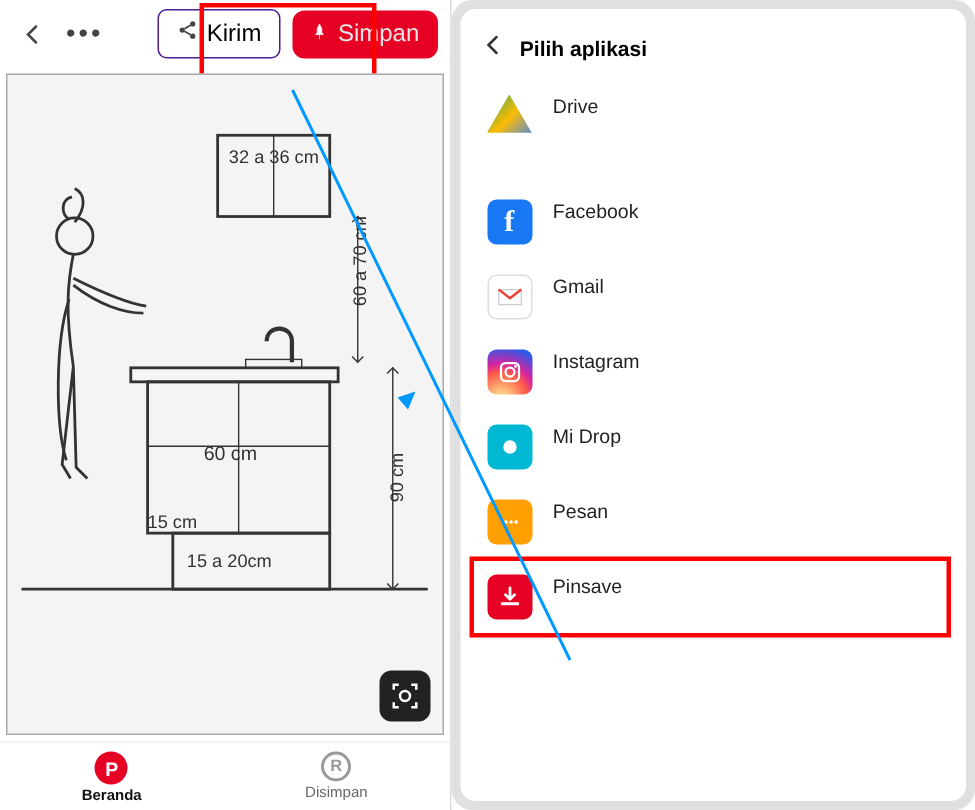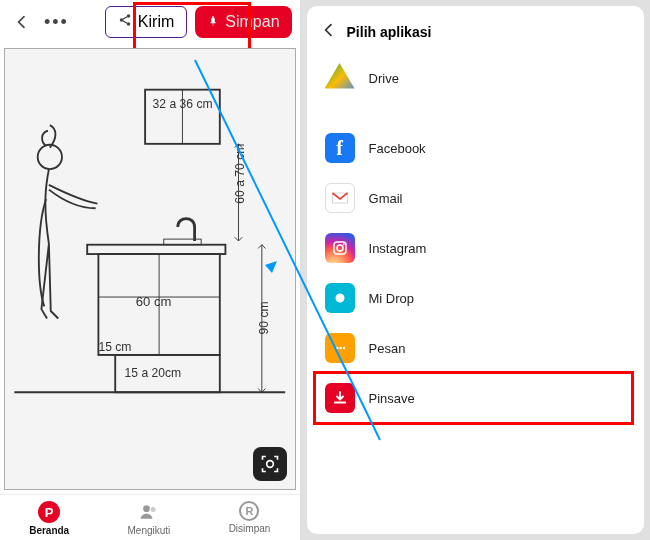--- a/index.html
+++ b/index.html
@@ -1,19 +1,19 @@
 <!DOCTYPE html>
 <html><head>
 <meta charset="utf-8">
 <style>
 * { box-sizing: border-box; margin: 0; padding: 0; }
 body { font-family: -apple-system, Arial, sans-serif; width: 650px; height: 540px; display: flex; background: #fff; }
 .panel { position: relative; overflow: hidden; }
 .left { width: 325px; border-right: 1px solid #ddd; display: flex; flex-direction: column; }
-.right { width: 378px; background: #e0e0e0; display: flex; flex-direction: column; }
+.right { width: 378px; background: #e0e0e0; display: flex; flex-direction: column; border-radius: 14px; }
 
 
 .topbar { display: flex; align-items: center; padding: 6px 8px; gap: 8px; position: relative; }
 .back-btn { width: 28px; height: 28px; display: flex; align-items: center; justify-content: center; }
 .menu-dots { font-size: 18px; letter-spacing: 2px; color: #444; }
 .kirim-btn { display: flex; align-items: center; gap: 6px; padding: 6px 12px; border: 1px solid #4c1d95; border-radius: 6px; background: #fff; font-weight: 500; margin-left: auto; }
 .simpan-btn { display: flex; align-items: center; gap: 6px; padding: 7px 12px; border-radius: 8px; background: #e60023; color: #e5e5e5; font-weight: 400; }
 .red-box-top { position: absolute; border: 3px solid red; top: 2px; left: 133px; width: 118px; height: 58px; }
 
 
@@ -30,21 +30,21 @@
 .nav-item { display: flex; flex-direction: column; align-items: center; gap: 2px; font-size: 10px; color: #666; }
 .nav-item.active { color: #111; font-weight: 600; }
 .nav-icon { width: 22px; height: 22px; border-radius: 50%; display: flex; align-items: center; justify-content: center; }
 .nav-icon.pinterest { background: #e60023; color: #fff; font-weight: 700; font-size: 13px; }
 .nav-icon.bell svg, .nav-icon.person svg, .nav-icon.r { width: 20px; height: 20px; }
 .nav-icon.r { border: 2px solid #999; color: #999; font-weight: 700; font-size: 11px; }
 
 
 .sheet { background: #fff; margin: 6px; border-radius: 10px; flex: 1; padding: 12px 0; display: flex; flex-direction: column; }
 .sheet-header { display: flex; align-items: center; gap: 10px; padding: 4px 14px 12px; font-weight: 600; font-size: 14px; }
-.app-row { display: flex; align-items: center; gap: 14px; padding: 10px 18px; font-size: 13px; color: #222; position: relative; }
+.app-row { display: flex; gap: 14px; padding: 10px 18px; font-size: 13px; color: #222; position: relative; }
 .app-icon { width: 30px; height: 30px; border-radius: 6px; display: flex; align-items: center; justify-content: center; }
 .drive { background: linear-gradient(135deg,#34a853,#fbbc05,#4285f4); clip-path: polygon(50% 0,100% 85%,0 85%); border-radius:0; }
 .drive-wrap { width:30px;height:30px;display:flex;align-items:center;justify-content:center; }
 .fb { background:#1877f2;color:#fff;font-weight:700;font-family:Georgia;font-size:20px; }
 .gmail { border:1px solid #ddd;background:#fff; }
 .gmail svg{width:20px;height:20px;}
 .ig { background: radial-gradient(circle at 30% 110%,#fdf497 0,#fd5949 45%,#d6249f 60%,#285AEB 90%); }
 .ig svg{width:18px;height:18px;}
 .midrop { background:#00b8d4;color:#fff; }
 .midrop svg{width:18px;height:18px;}
@@ -137,30 +137,20 @@
     </div>
   </div>
 
 
   <div class="bottomnav">
     <div class="nav-item active">
       <div class="nav-icon pinterest">P</div>
       <span>Beranda</span>
     </div>
     <div class="nav-item">
-      <div class="nav-icon person">
-          <svg viewBox="0 0 24 24">
-            <circle cx="9" cy="8" r="4" fill="#999"></circle>
-            <circle cx="17" cy="9" r="3" fill="#ccc"></circle>
-            <path d="M2 20c0-4 4-6 7-6s7 2 7 6" fill="#999"></path>
-          </svg>
-        </div>
-      <span>Mengikuti</span>
-    </div>
-    <div class="nav-item">
       <div class="nav-icon r">R</div>
       <span>Disimpan</span>
     </div>
   </div>
 </div>
 
 <div class="panel right">
   <div class="sheet">
     <div class="sheet-header">
       <span><svg width="16" height="16" viewBox="0 0 24 24">

